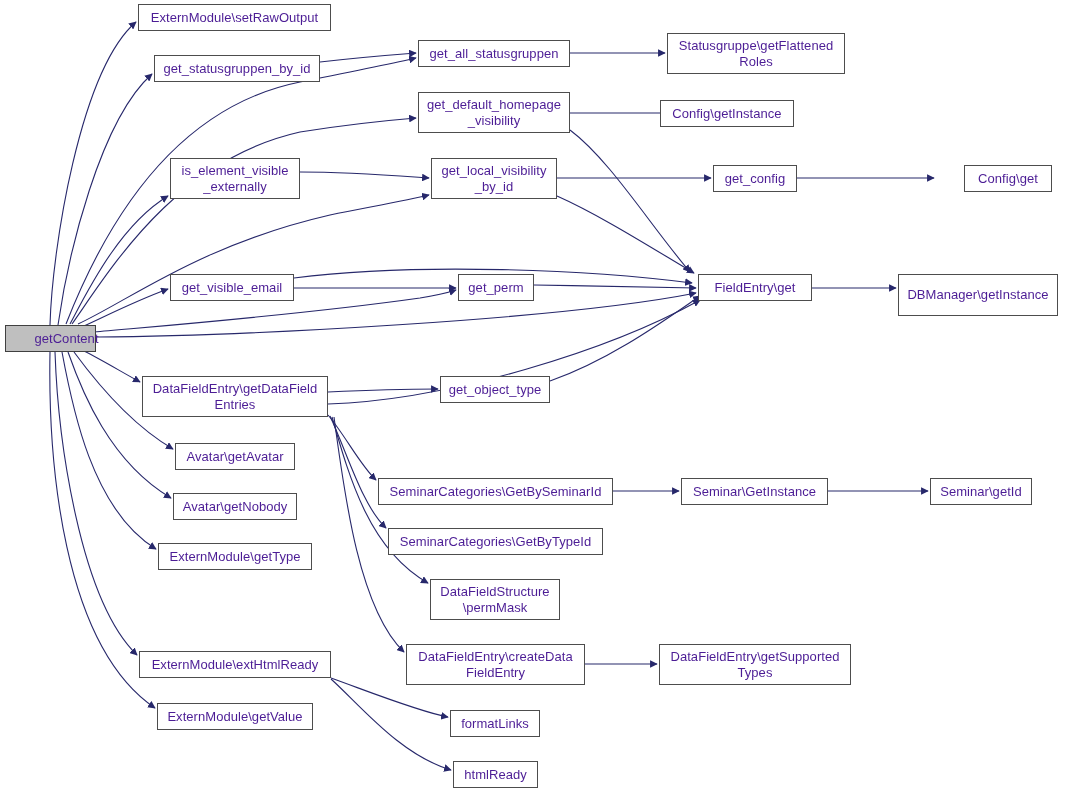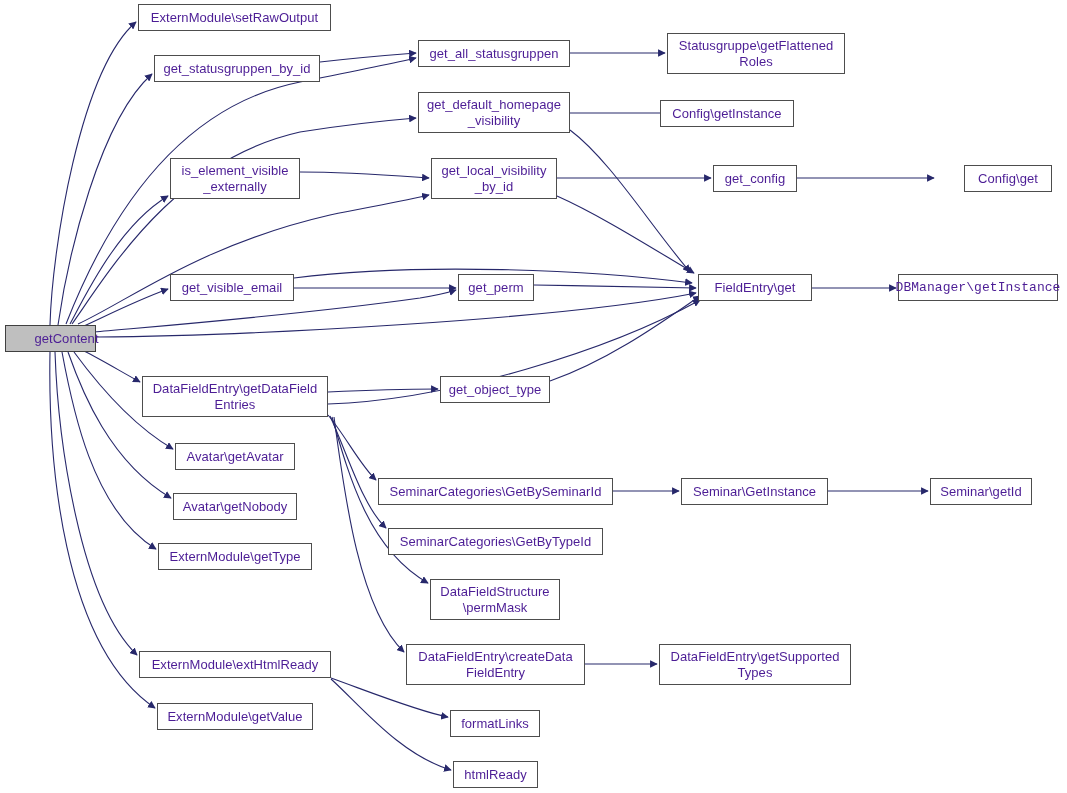--- a/index.html
+++ b/index.html
@@ -109,21 +109,21 @@
       <div class="node" style="left: 660px; top: 100px; width: 134px; height: 27px; text-align: right;">Config\getInstance</div>
       <div class="node" style="left: 170px; top: 158px; width: 130px; height: 41px;">is_element_visible
 _externally</div>
       <div class="node" style="left: 431px; top: 158px; width: 126px; height: 41px;">get_local_visibility
 _by_id</div>
       <div class="node" style="left: 713px; top: 165px; width: 84px; height: 27px;">get_config</div>
       <div class="node" style="left: 936px; top: 165px; width: 88px; height: 27px; margin-left: 28px;">Config\get</div>
       <div class="node" style="left: 170px; top: 274px; width: 124px; height: 27px;">get_visible_email</div>
       <div class="node" style="left: 458px; top: 274px; width: 76px; height: 27px;">get_perm</div>
       <div class="node" style="left: 698px; top: 274px; width: 114px; height: 27px;">FieldEntry\get</div>
-      <div class="node" style="left: 898px; top: 274px; width: 160px; height: 27px; font-family: Liberation Mono, monospace;">DBManager\getInstance</div>
+      <div class="node" style="left: 898px; top: 274px; width: 160px; height: 42px;">DBManager\getInstance</div>
       <div class="node" style="left: 142px; top: 376px; width: 186px; height: 41px;">DataFieldEntry\getDataField
 Entries</div>
       <div class="node" style="left: 440px; top: 376px; width: 110px; height: 27px;">get_object_type</div>
       <div class="node" style="left: 175px; top: 443px; width: 120px; height: 27px;">Avatar\getAvatar</div>
       <div class="node" style="left: 173px; top: 493px; width: 124px; height: 27px;">Avatar\getNobody</div>
       <div class="node" style="left: 158px; top: 543px; width: 154px; height: 27px;">ExternModule\getType</div>
       <div class="node" style="left: 378px; top: 478px; width: 235px; height: 27px;">SeminarCategories\GetBySeminarId</div>
       <div class="node" style="left: 681px; top: 478px; width: 147px; height: 27px;">Seminar\GetInstance</div>
       <div class="node" style="left: 930px; top: 478px; width: 102px; height: 27px;">Seminar\getId</div>
       <div class="node" style="left: 388px; top: 528px; width: 215px; height: 27px;">SeminarCategories\GetByTypeId</div>

